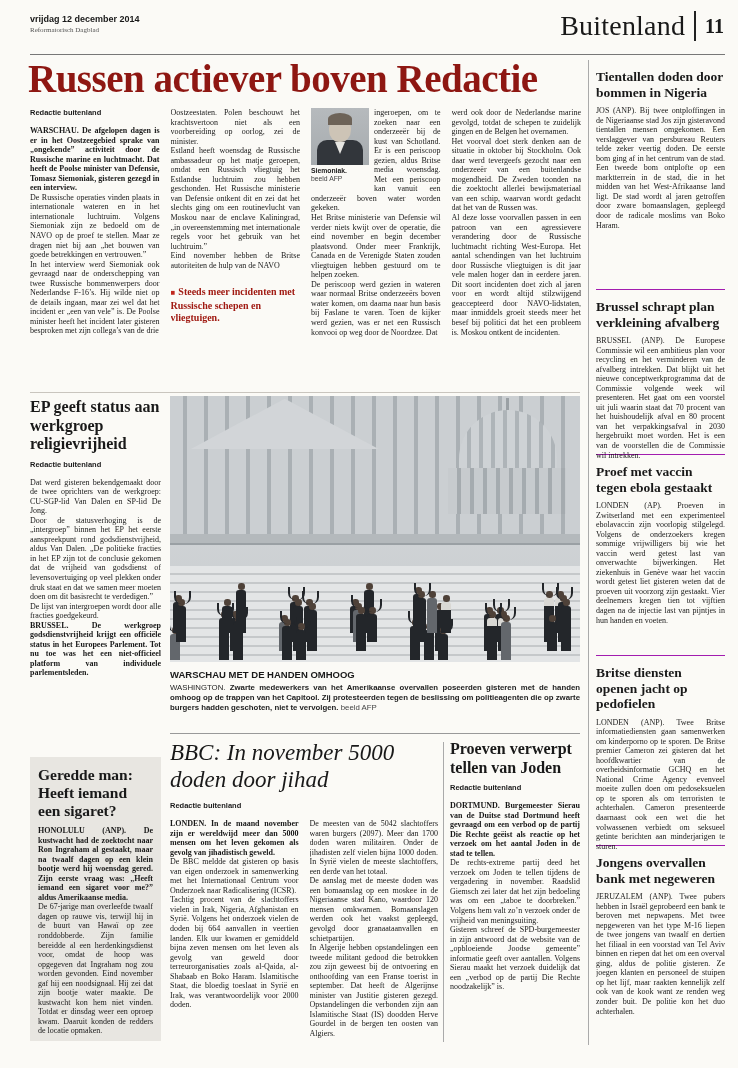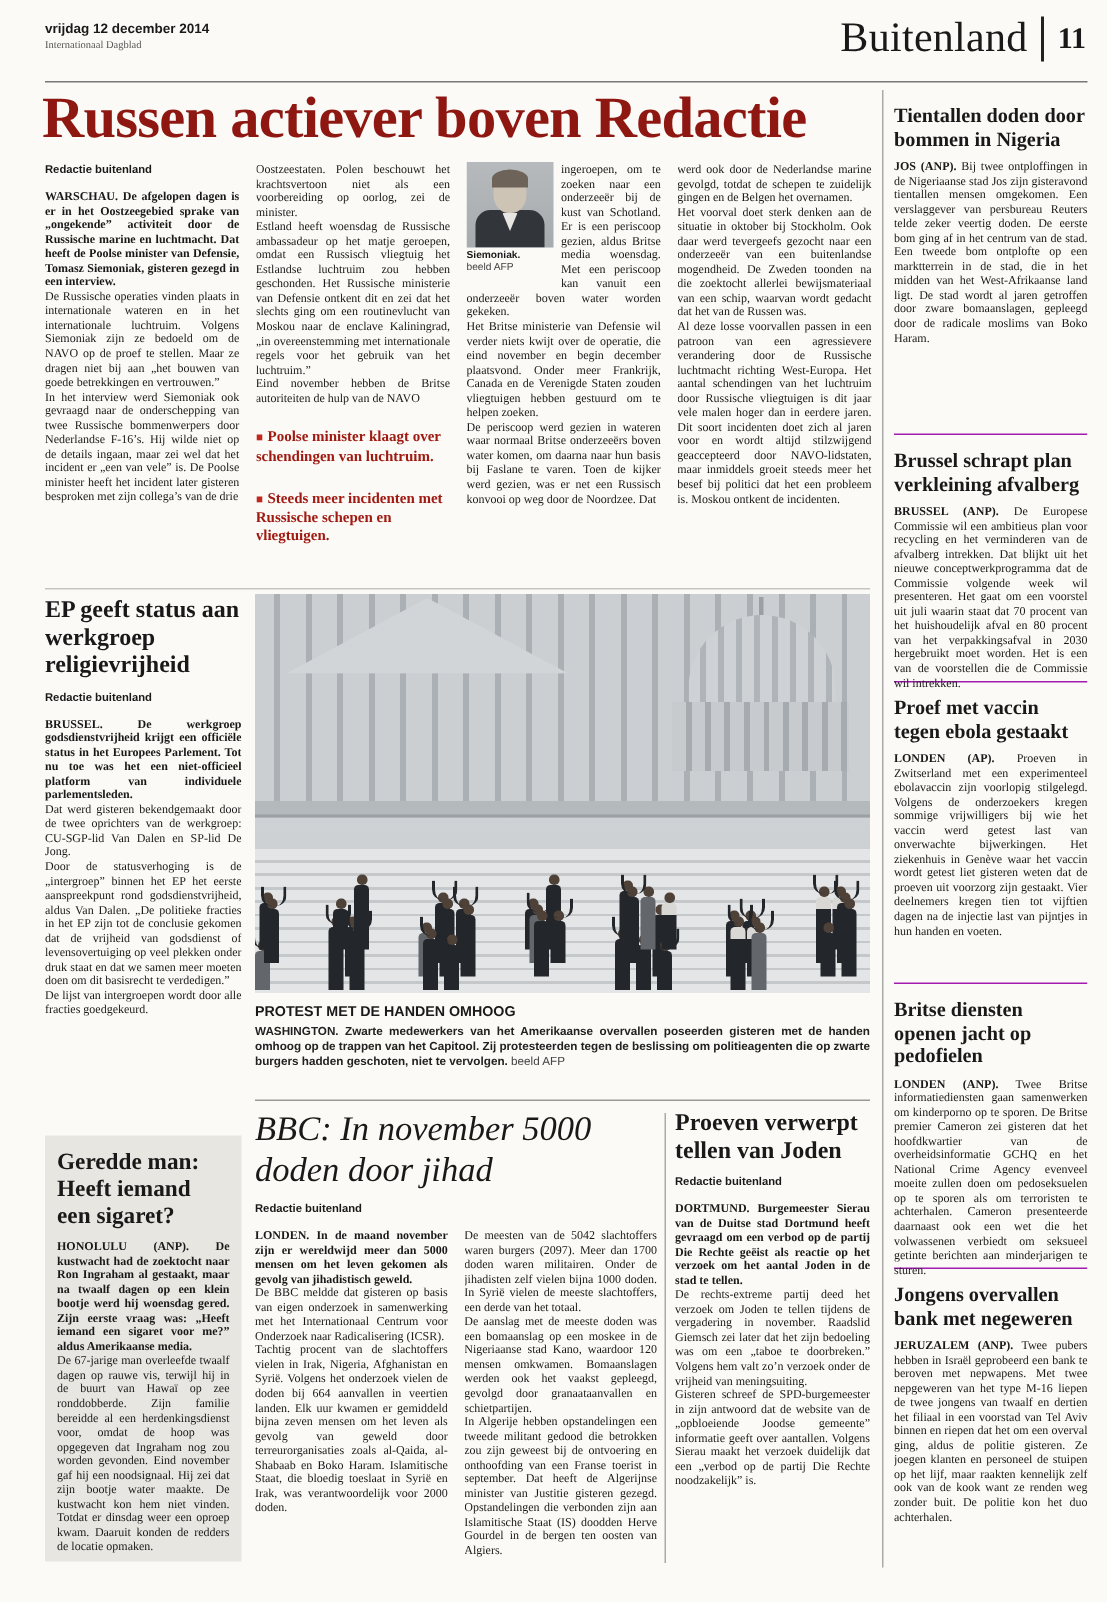--- a/index.html
+++ b/index.html
@@ -14,21 +14,21 @@
   .vbar{width:2px;height:30px;background:#222;margin:0 9px}
   .pagenum{font-size:20px;font-weight:bold}
   .hdr-rule{position:absolute;left:30px;top:54px;width:695px;height:1px;background:#777}
   
   .main-title{position:absolute;left:28px;top:58px;width:560px;font-size:39px;line-height:42px;font-weight:bold;color:#8e1712;letter-spacing:-.5px}
   
   .bt{font-size:8px;line-height:9.55px;text-align:justify}
   .ml{white-space:pre-line}
   .lead{font-weight:bold}
   .byline{font-family:"Liberation Sans",sans-serif;font-weight:bold;font-size:7.5px;margin-bottom:9px}
-  .dl{font-weight:bold}
+  .dl{font-weight:normal}
   
   .main-cols{position:absolute;left:30px;top:108px;width:551px;height:284px;display:flex;gap:11px;overflow:hidden}
   .mcol{flex:1;overflow:hidden}
   .mugwrap{float:left;width:58px;margin:0 5px 3px 0}
   .mugshot{width:58px;height:57px;background:linear-gradient(#b6babd,#a6abae);position:relative;overflow:hidden}
   .mug-head{position:absolute;left:18px;top:8px;width:22px;height:26px;border-radius:46%;background:#cdc4b6}
   .mug-hair{position:absolute;left:17px;top:5px;width:24px;height:12px;border-radius:50% 50% 0 0;background:#6d6358}
   .mug-body{position:absolute;left:6px;top:32px;width:46px;height:25px;border-radius:10px 10px 0 0;background:#32363b}
   .mug-shirt{position:absolute;left:24px;top:34px;width:10px;height:12px;background:#e7e6e2;clip-path:polygon(0 0,100% 0,50% 100%)}
   .mugcap{font-family:"Liberation Sans",sans-serif;font-size:6.8px;line-height:8px;margin-top:2px}
@@ -79,21 +79,21 @@
   .sb-item{padding:9px 0 8px;border-bottom:1px solid #a21caf}
   .sb-item:last-child{border-bottom:none}
   .sb-title{font-size:13.5px;line-height:15.5px;font-weight:bold;margin-bottom:6px}
   .sb-item.h1{height:230px}.sb-item.h2{height:165px}.sb-item.h3{height:201px}.sb-item.h4{height:190px}
 </style>
 </head>
 <body>
 
 <div class="hdr-left">
   <div class="hdr-date">vrijdag 12 december 2014</div>
-  <div class="hdr-paper">Internationaal Dagblad</div>
+  <div class="hdr-paper">Reformatorisch Dagblad</div>
 </div>
 <div class="hdr-right">
   <span class="section-title">Buitenland</span>
   <span class="vbar"></span>
   <span class="pagenum">11</span>
 </div>
 <div class="hdr-rule"></div>
 
 <h1 class="main-title">Russen actiever boven Redactie</h1>
 
@@ -101,21 +101,20 @@
   <div class="mcol">
     <div class="byline">Redactie buitenland</div>
     <p class="bt ml lead">WARSCHAU. De afgelopen dagen is er in het Oostzeegebied sprake van „ongekende” activiteit door de Russische marine en luchtmacht. Dat heeft de Poolse minister van Defensie, Tomasz Siemoniak, gisteren gezegd in een interview.</p>
     <p class="bt ml">De Russische operaties vinden plaats in internationale wateren en in het internationale luchtruim. Volgens Siemoniak zijn ze bedoeld om de NAVO op de proef te stellen. Maar ze dragen niet bij aan „het bouwen van goede betrekkingen en vertrouwen.”
 In het interview werd Siemoniak ook gevraagd naar de onderschepping van twee Russische bommenwerpers door Nederlandse F-16’s. Hij wilde niet op de details ingaan, maar zei wel dat het incident er „een van vele” is. De Poolse minister heeft het incident later gisteren besproken met zijn collega’s van de drie</p>
   </div>
   <div class="mcol">
     <p class="bt ml">Oostzeestaten. Polen beschouwt het krachtsvertoon niet als een voorbereiding op oorlog, zei de minister.
 Estland heeft woensdag de Russische ambassadeur op het matje geroepen, omdat een Russisch vliegtuig het Estlandse luchtruim zou hebben geschonden. Het Russische ministerie van Defensie ontkent dit en zei dat het slechts ging om een routinevlucht van Moskou naar de enclave Kaliningrad, „in overeenstemming met internationale regels voor het gebruik van het luchtruim.”
 Eind november hebben de Britse autoriteiten de hulp van de NAVO</p>
-    <p class="pq"><span class="sq">■</span><span>Poolse minister klaagt over schendingen van luchtruim.</span></p>
     <p class="pq"><span class="sq">■</span><span>Steeds meer incidenten met Russische schepen en vliegtuigen.</span></p>
   </div>
   <div class="mcol">
     <div class="mugwrap">
       <div class="mugshot">
         <div class="mug-body"></div>
         <div class="mug-shirt"></div>
         <div class="mug-head"></div>
         <div class="mug-hair"></div>
       </div>
@@ -131,24 +130,24 @@
 Al deze losse voorvallen passen in een patroon van een agressievere verandering door de Russische luchtmacht richting West-Europa. Het aantal schendingen van het luchtruim door Russische vliegtuigen is dit jaar vele malen hoger dan in eerdere jaren. Dit soort incidenten doet zich al jaren voor en wordt altijd stilzwijgend geaccepteerd door NAVO-lidstaten, maar inmiddels groeit steeds meer het besef bij politici dat het een probleem is. Moskou ontkent de incidenten.</p>
   </div>
 </div>
 
 <div class="rule-mid1"></div>
 <div class="vrule-sb"></div>
 
 <section class="ep">
   <h3 class="h-med">EP geeft status aan werkgroep religievrijheid</h3>
   <div class="byline">Redactie buitenland</div>
-  <p class="bt ml lead">BRUSSEL. De werkgroep godsdienstvrijheid krijgt een officiële status in het Europees Parlement. Tot nu toe was het een niet-officieel platform van individuele parlementsleden.</p>
   <p class="bt ml">Dat werd gisteren bekendgemaakt door de twee oprichters van de werkgroep: CU-SGP-lid Van Dalen en SP-lid De Jong.
 Door de statusverhoging is de „intergroep” binnen het EP het eerste aanspreekpunt rond godsdienstvrijheid, aldus Van Dalen. „De politieke fracties in het EP zijn tot de conclusie gekomen dat de vrijheid van godsdienst of levensovertuiging op veel plekken onder druk staat en dat we samen meer moeten doen om dit basisrecht te verdedigen.”
 De lijst van intergroepen wordt door alle fracties goedgekeurd.</p>
+  <p class="bt ml lead">BRUSSEL. De werkgroep godsdienstvrijheid krijgt een officiële status in het Europees Parlement. Tot nu toe was het een niet-officieel platform van individuele parlementsleden.</p>
 </section>
 
 <figure class="photo-wrap">
   <div class="photo">
     <div class="colonnade"></div>
     <div class="pediment"></div>
     <div class="dome">
       <div class="dome-spike"></div>
         <div class="dome-cap"></div>
         <div class="dome-drum"></div>
@@ -190,21 +189,21 @@
         <div class="fig" style="left: 66px; bottom: 29px; height: 43px;"></div>
         <div class="fig arms" style="left: 126px; bottom: 2px; height: 30px;"></div>
         <div class="fig" style="left: 186px; bottom: 11px; height: 37px;"></div>
         <div class="fig arms" style="left: 246px; bottom: 20px; height: 44px;"></div>
         <div class="fig lite" style="left: 271px; bottom: 29px; height: 31px;"></div>
         <div class="fig arms gray" style="left: 331px; bottom: 2px; height: 38px;"></div>
         <div class="fig" style="left: 391px; bottom: 11px; height: 45px;"></div>
       </div>
   </div>
   <figcaption>
-    <div class="kicker">PROTEST MET DE HANDEN OMHOOG</div>
+    <div class="kicker">WARSCHAU MET DE HANDEN OMHOOG</div>
     <p class="cap"><span class="dl">WASHINGTON.</span> <span>Zwarte medewerkers van het Amerikaanse overvallen poseerden gisteren met de handen omhoog op de trappen van het Capitool. Zij protesteerden tegen de beslissing om politieagenten die op zwarte burgers hadden geschoten, niet te vervolgen.</span> <span class="credit">beeld AFP</span></p>
   </figcaption>
 </figure>
 
 <div class="rule-mid2"></div>
 <div class="vrule-bbc"></div>
 
 <section class="rescued">
   <h3 class="h-med">Geredde man: Heeft iemand een sigaret?</h3>
   <p class="bt ml lead">HONOLULU (ANP). De kustwacht had de zoektocht naar Ron Ingraham al gestaakt, maar na twaalf dagen op een klein bootje werd hij woensdag gered. Zijn eerste vraag was: „Heeft iemand een sigaret voor me?” aldus Amerikaanse media.</p>

